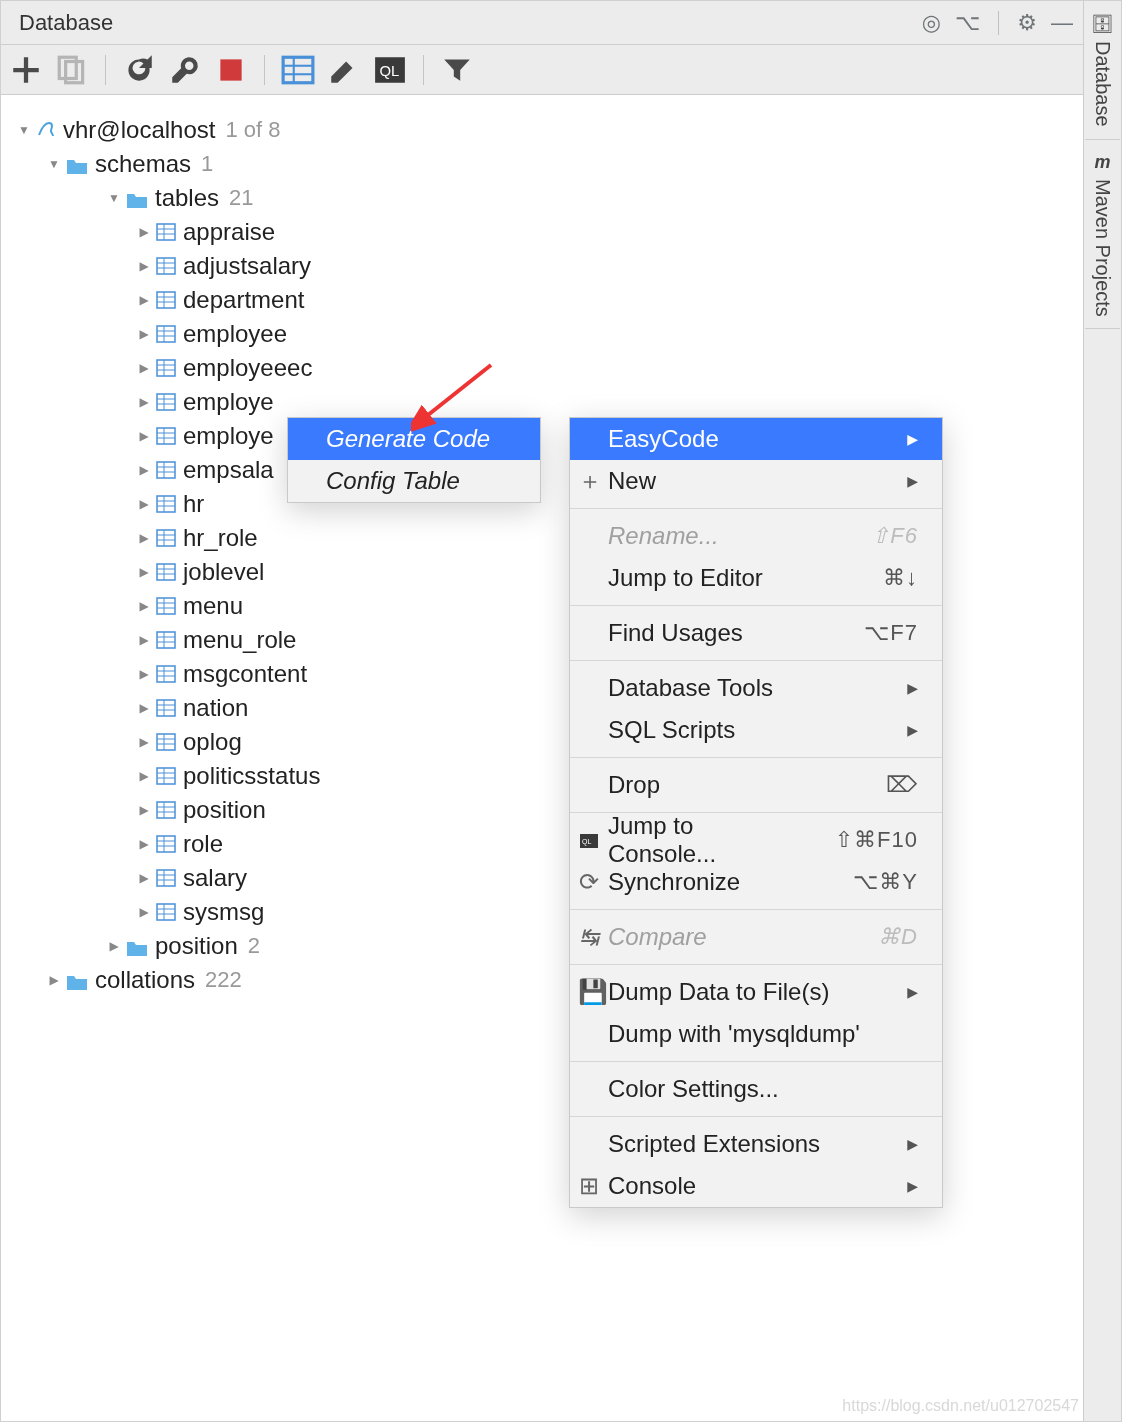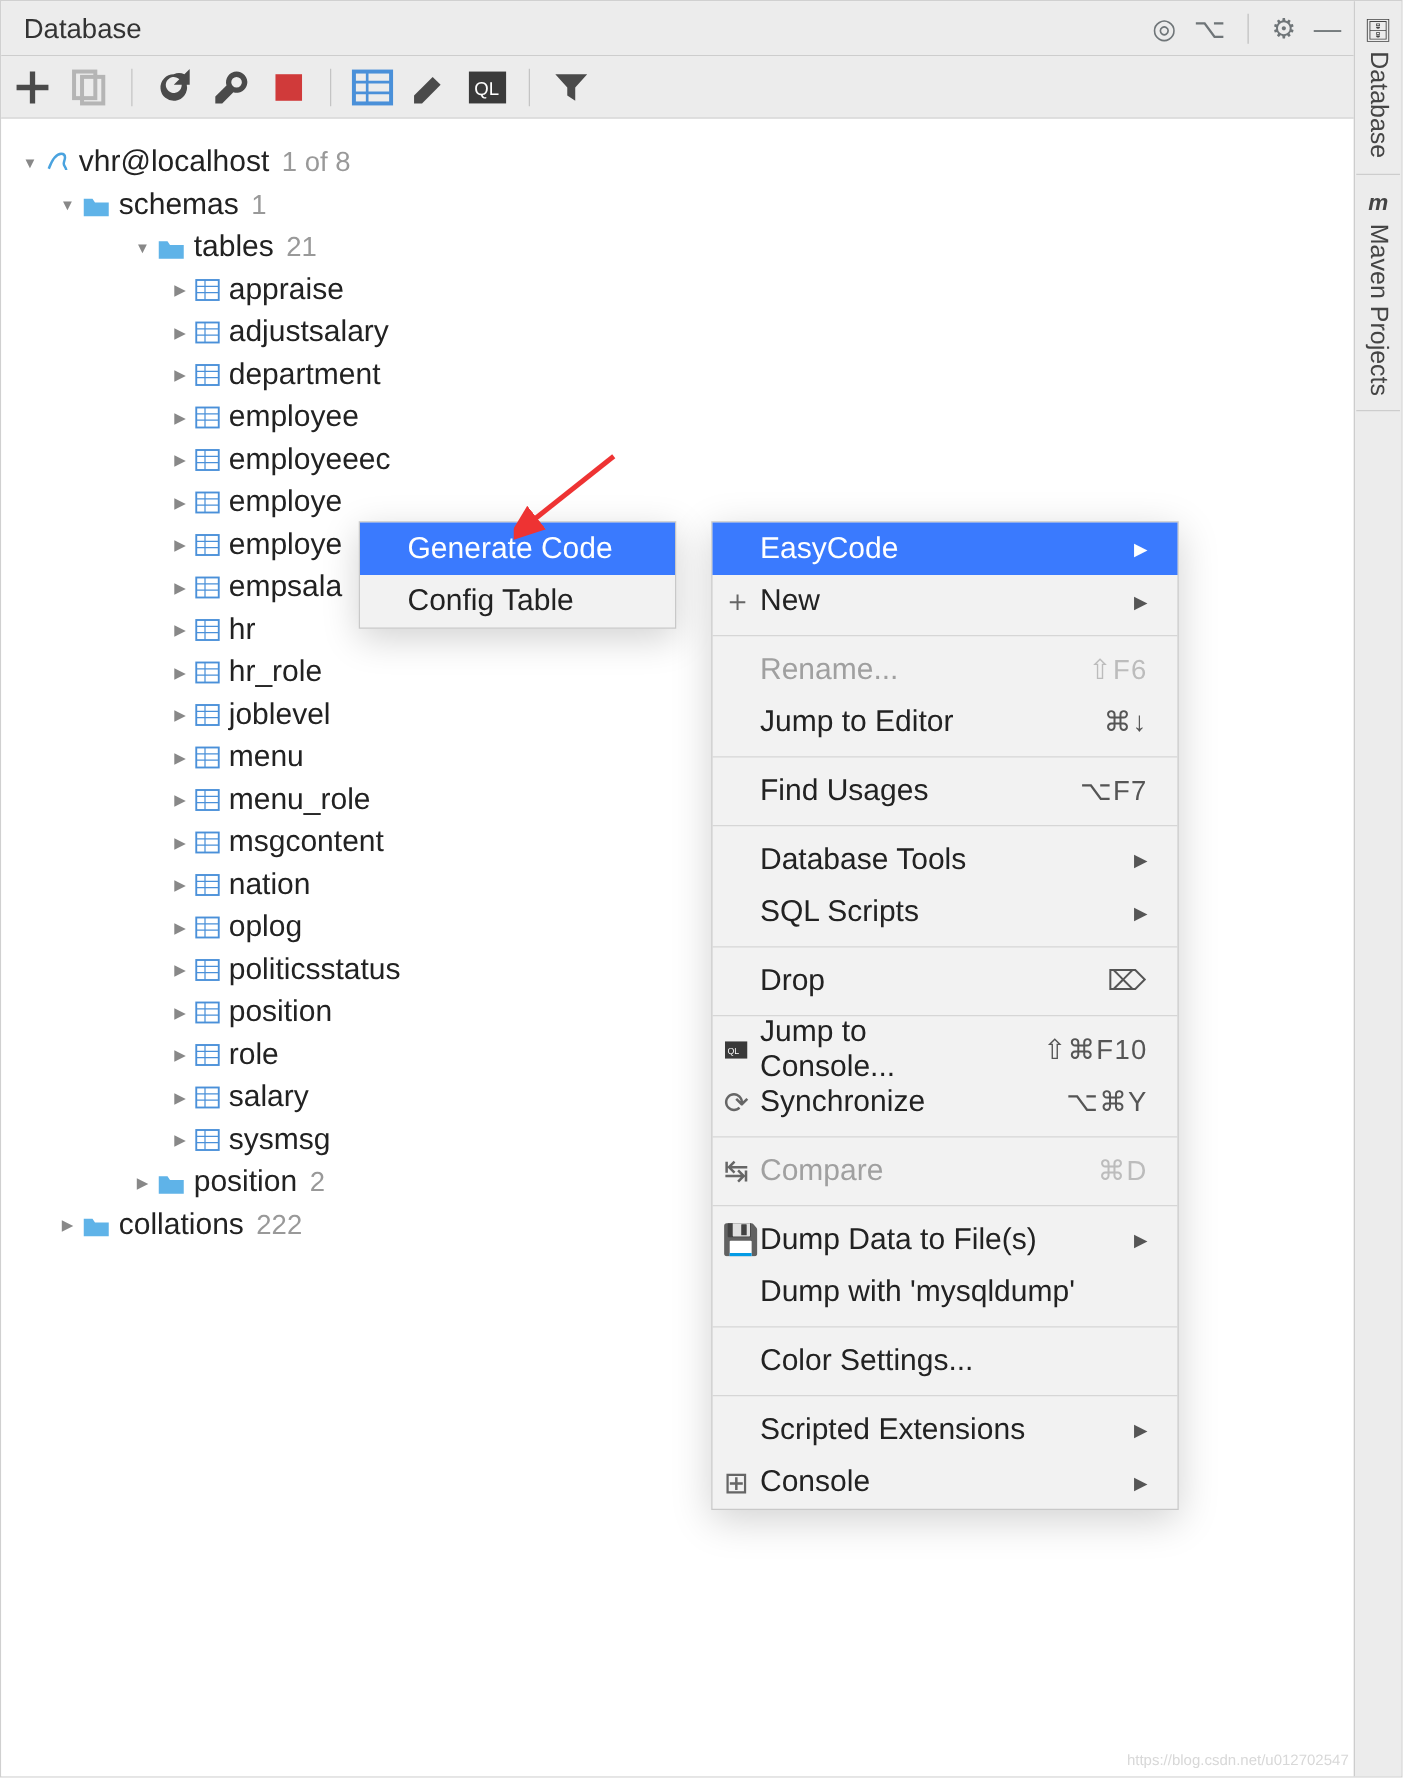--- a/index.html
+++ b/index.html
@@ -90,21 +90,21 @@
     align-items: center;
     padding: 0 24px 0 38px;
     position: relative;
     justify-content: space-between;
     gap: 30px;
   }
   .menu .mi.selected {
     background: #3a7afe;
     color: #fff;
   }
-  .menu .mi.disabled { color: #a0a0a0; }
+  .menu .mi.disabled { color: #a0a0a0; font-style: italic; }
   .menu .sep { height: 1px; background: #d6d6d6; margin: 6px 0; }
   .menu .mi .micon { position:absolute; left:8px; width:22px; text-align:center; color:#666;}
   .menu .mi .arrow { font-size:14px; color:#555;}
   .menu .mi.selected .arrow { color:#fff;}
   .shortcut { color:#555; font-size:22px; letter-spacing:1px;}
   .mi.disabled .shortcut { color:#bcbcbc;}
   .side-tabs {
     position:absolute; right:0; top:0; width:38px; height:100%;
     background:#ececec; border-left:1px solid #cdcdcd;
     display:flex; flex-direction:column; align-items:center;
@@ -470,21 +470,21 @@
         <span class="indent i1"></span>
         <span class="chevron right"></span>
         <span class="icon-folder"><svg viewBox="0 0 24 20">
               <path d="M2 4h7l2 3h11v11H2z" fill="#5fb3e8"></path>
             </svg></span>
         <span class="label">collations</span>
         <span class="count">222</span>
       </div>
     </div>
 
-    <div class="menu" style="left:286px; top:322px; width:254px;">
+    <div class="menu" style="left:286px; top:322px; width:254px;font-style:italic;">
       <div class="mi selected">
         <span>Generate Code</span>
       </div>
       <div class="mi">
         <span>Config Table</span>
       </div>
     </div>
 
     <div class="menu" style="left:528px; top:322px; width:374px;margin-left:40px;">
       <div class="mi selected">
@@ -584,13 +584,13 @@
   <div class="side-tab">
     <span class="dbicon">🗄</span>
     <span>Database</span>
   </div>
   <div class="side-tab">
     <span class="dbicon" style="font-style:italic;font-weight:bold;">m</span>
     <span>Maven Projects</span>
   </div>
 </div>
 
-<div style="position:absolute; right:42px; bottom:6px; font-size:12px; color:#d8d8d8;">https://blog.csdn.net/u012702547</div>
+<div style="position:absolute; right:42px; bottom:6px; font-size:16px; color:#d8d8d8;">https://blog.csdn.net/u012702547</div>
 
 </body></html>

